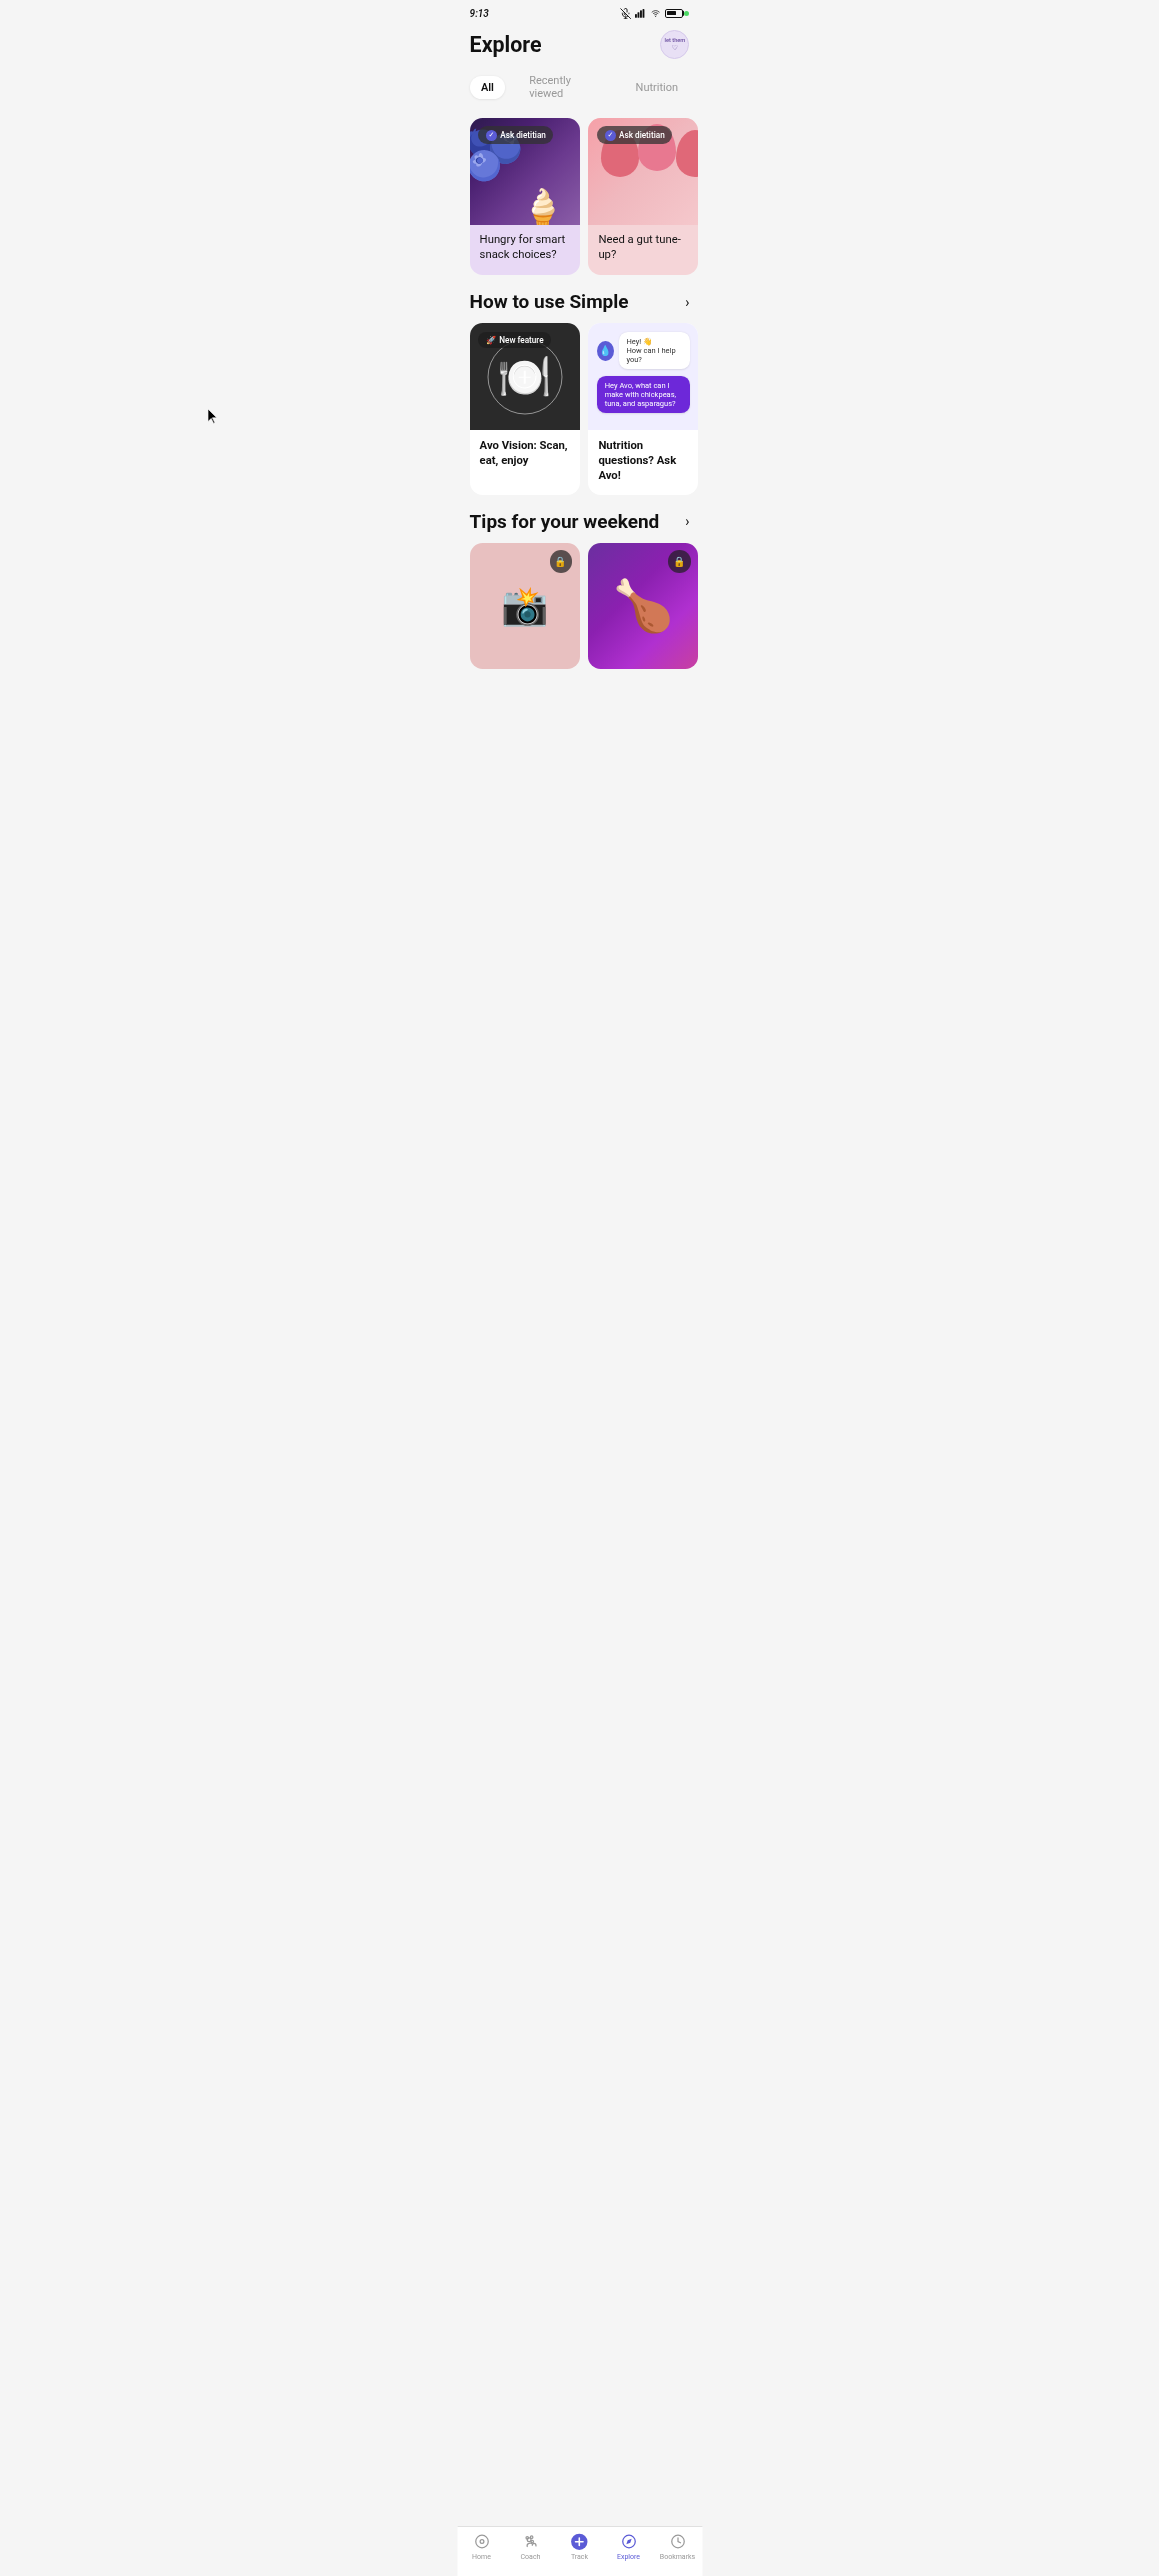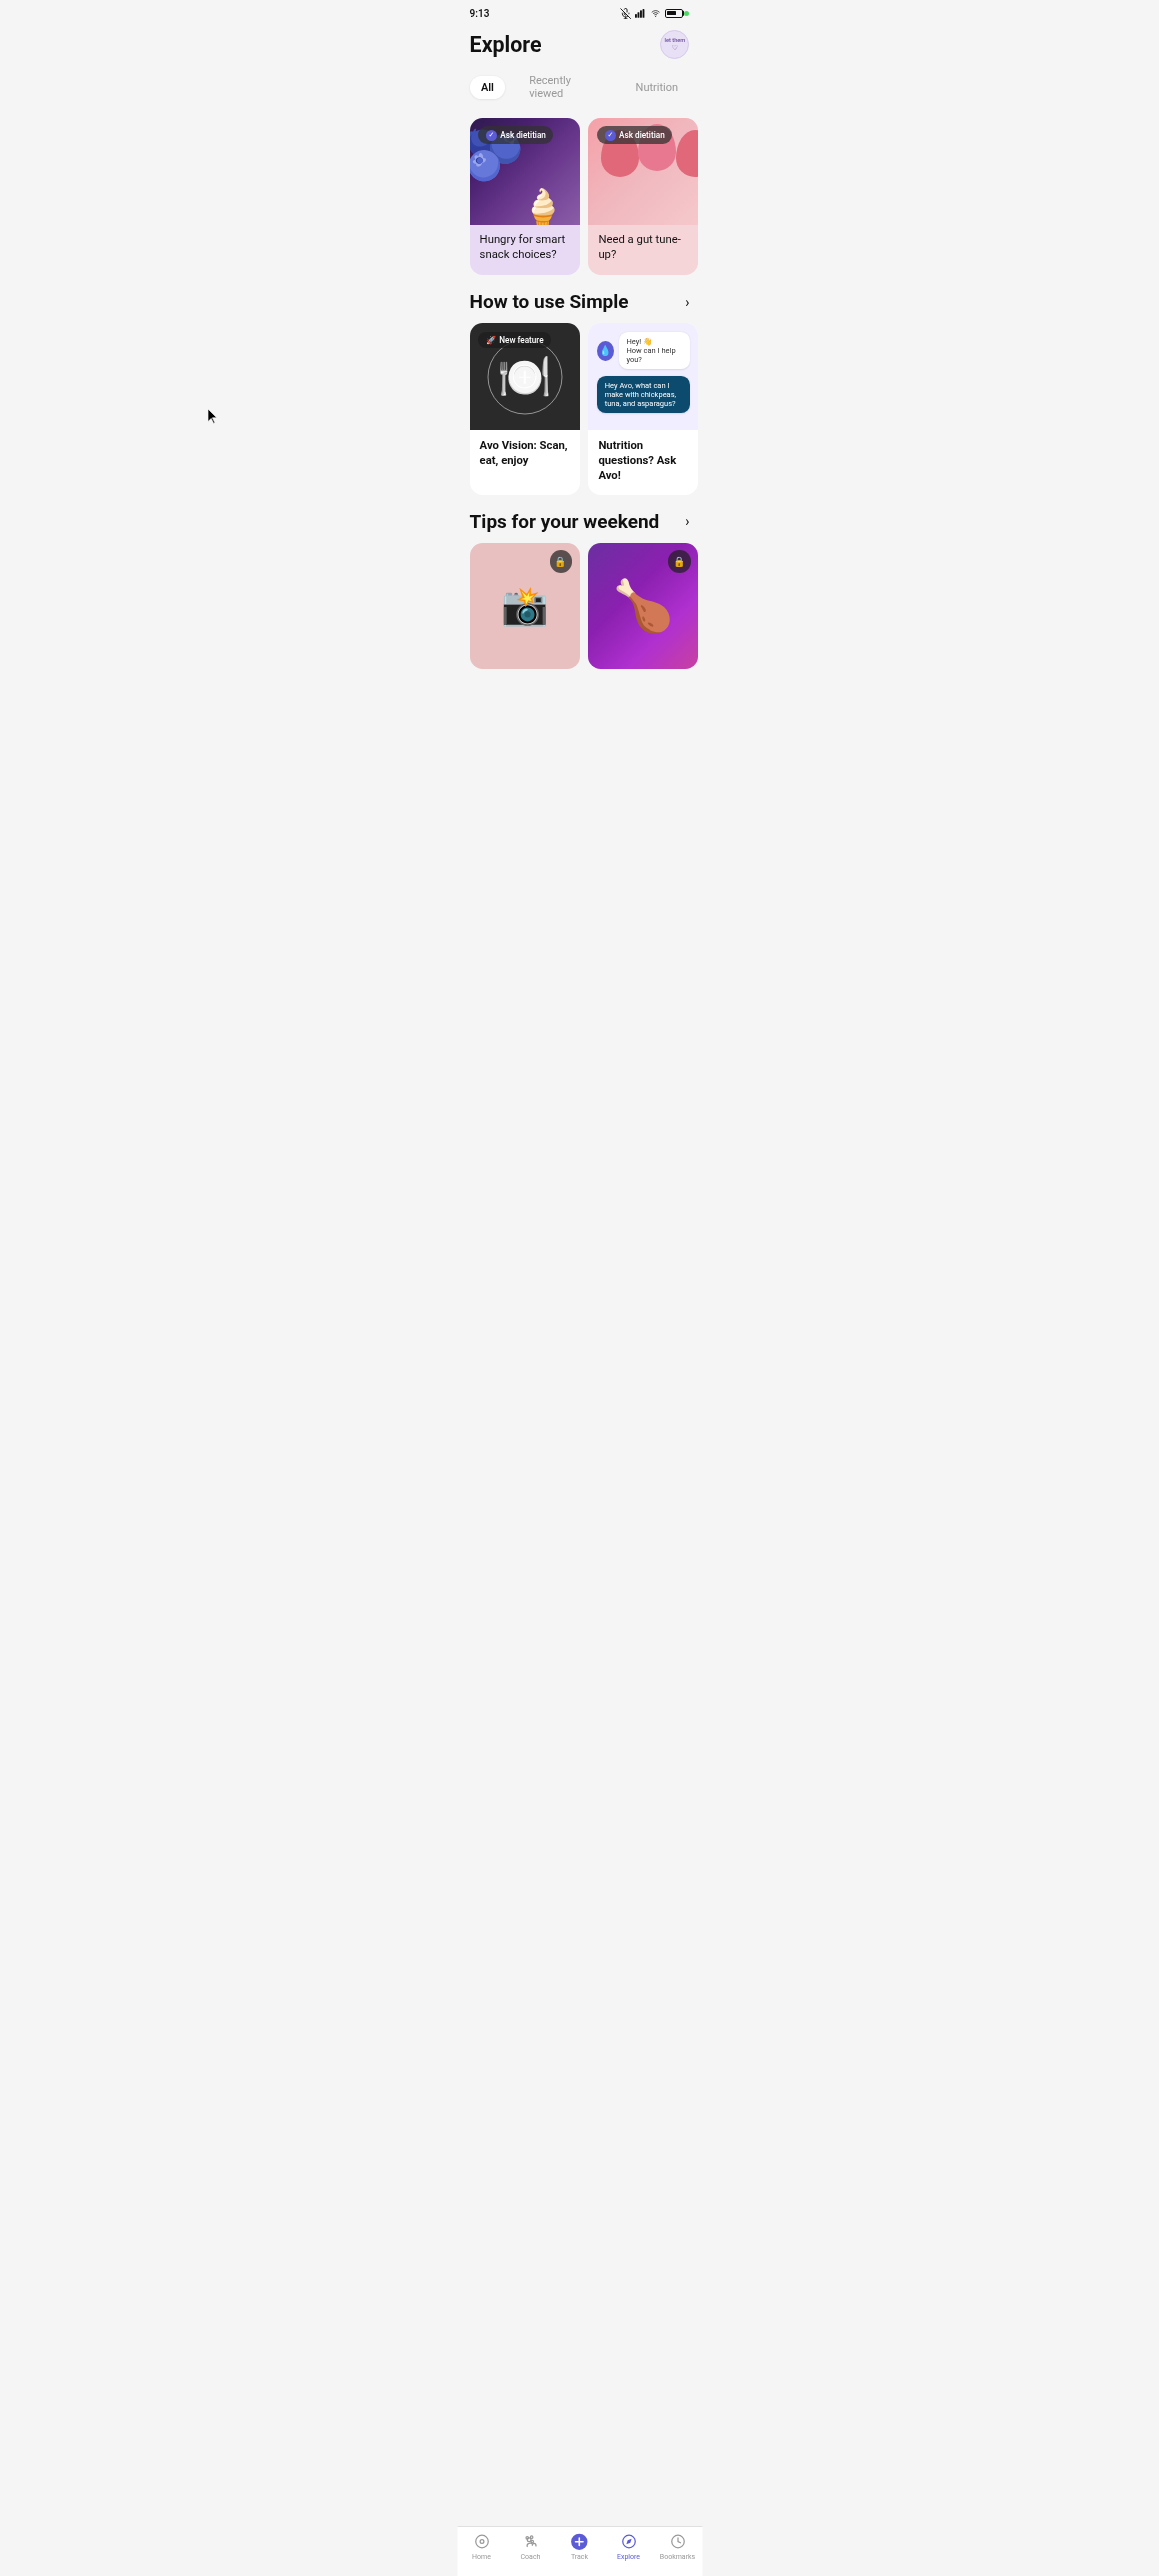--- a/index.html
+++ b/index.html
@@ -13,20 +13,21 @@
       overflow-x: hidden;
     }
 
     
     .status-bar {
       display: flex;
       justify-content: space-between;
       align-items: flex-start;
       padding: 7.5px 12.6px 5px;
       background: #f5f5f5;
+      font-style: italic;
     }
     .status-time {
       font-size: 10px;
       font-weight: 600;
       color: #111;
     }
     .status-icons {
       display: flex;
       align-items: center;
       gap: 3.8px;
@@ -372,21 +373,21 @@
     .chat-bubble {
       background: white;
       border-radius: 8.8px;
       padding: 5px 7.5px;
       font-size: 7.5px;
       color: #333;
       max-width: 101px;
       box-shadow: 0 0.6px 1.9px rgba(0,0,0,0.1);
     }
     .chat-bubble.user {
-      background: #0c4a6e;
+      background: #6d28d9;
       color: white;
       align-self: flex-end;
       margin-left: auto;
     }
 
     
     .tip-card {
       flex: 0 0 calc(50% - 4.4px);
       min-width: 110px;
       border-radius: 12.6px;

